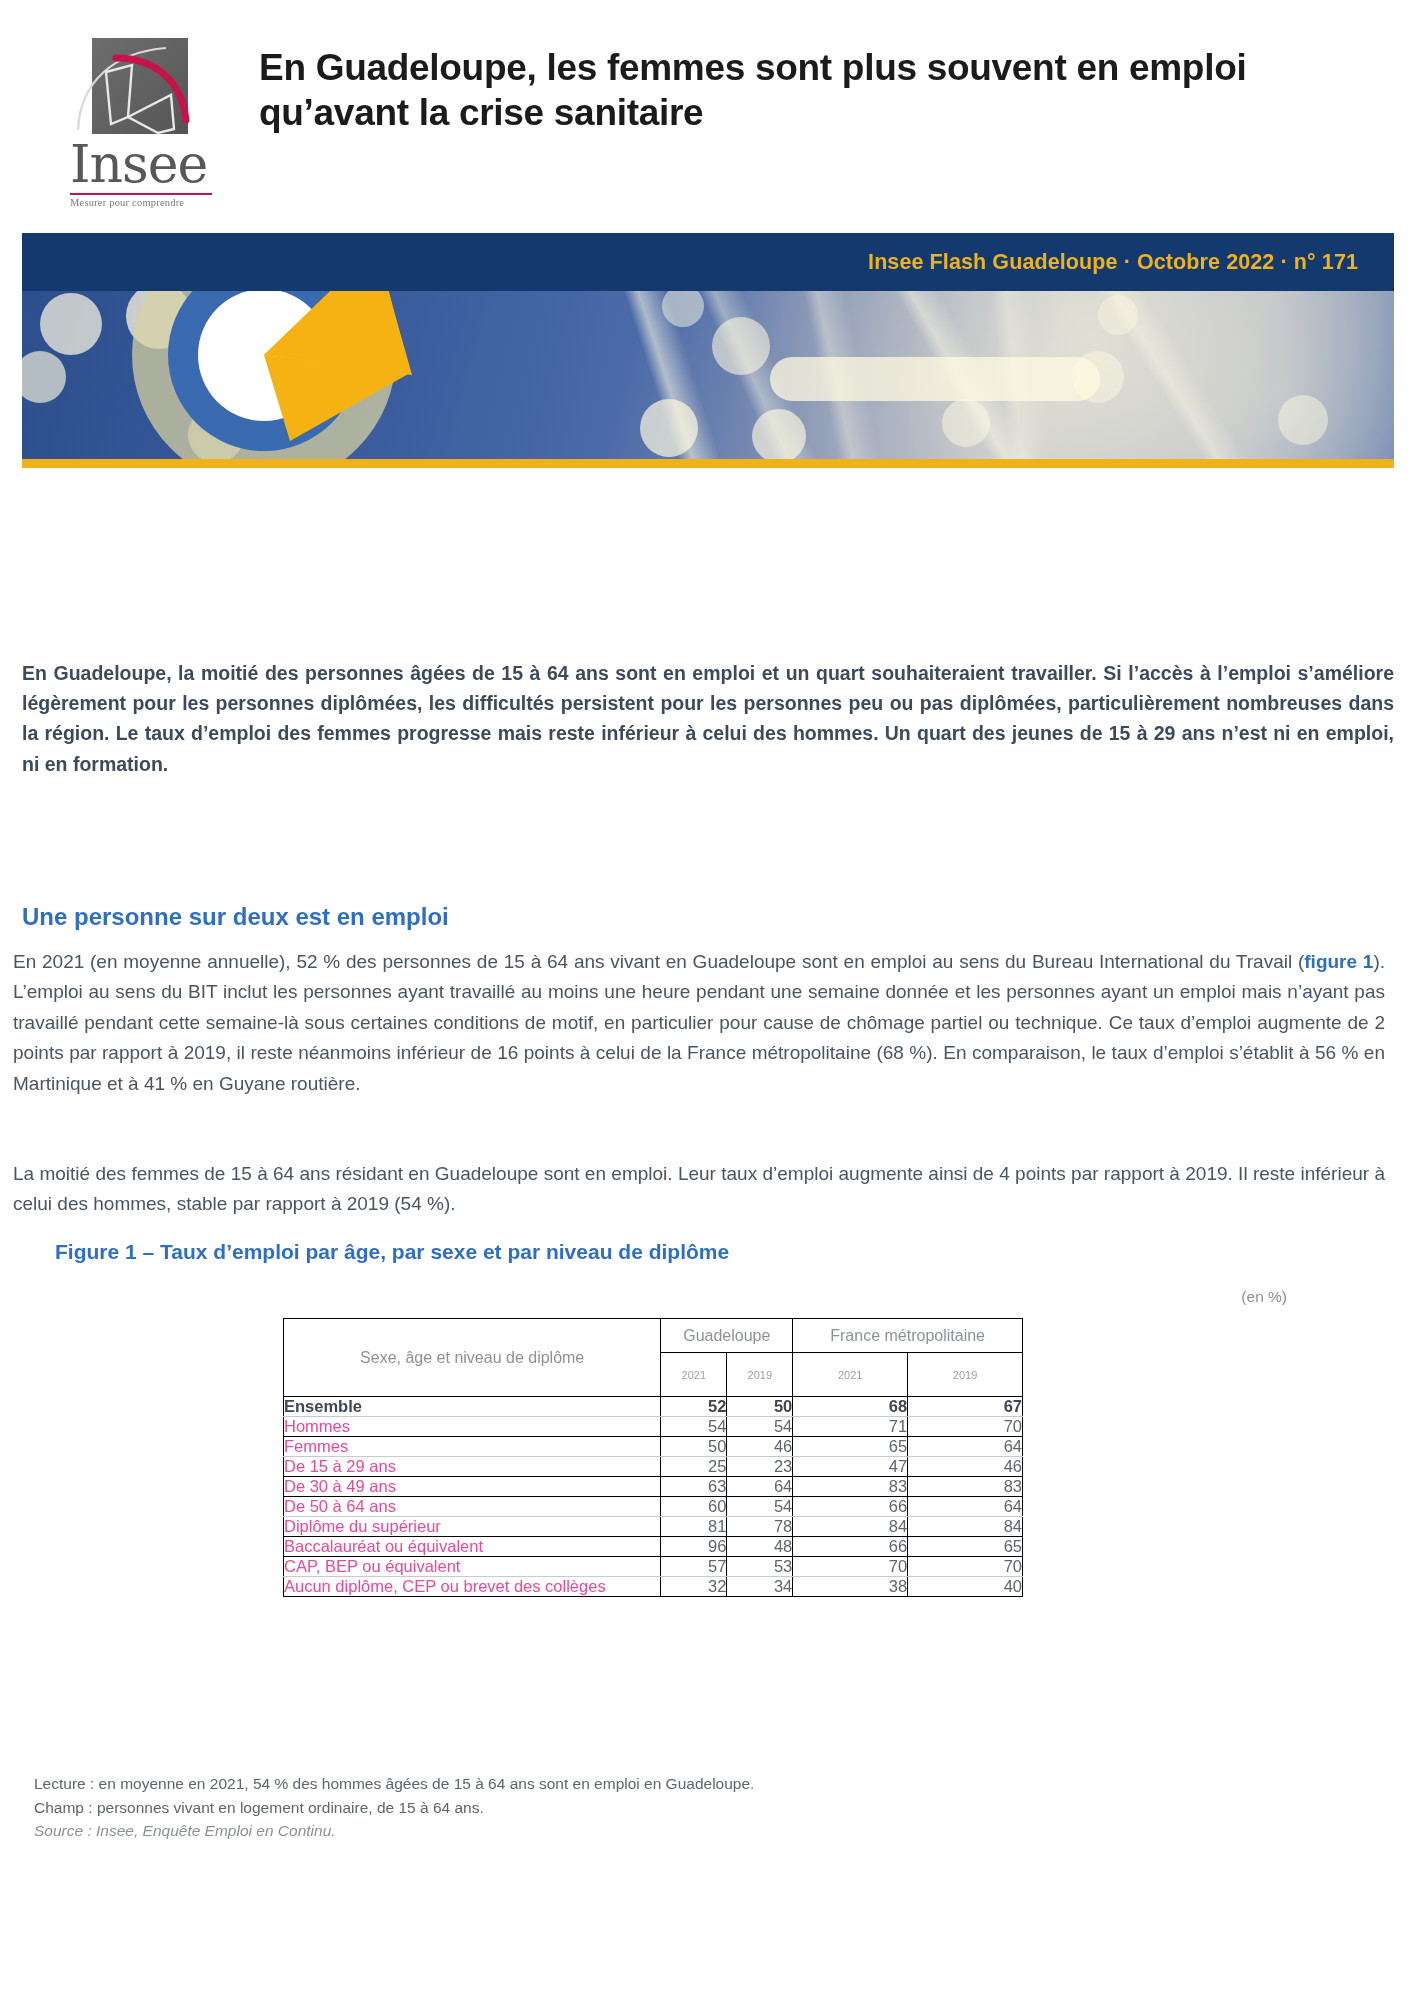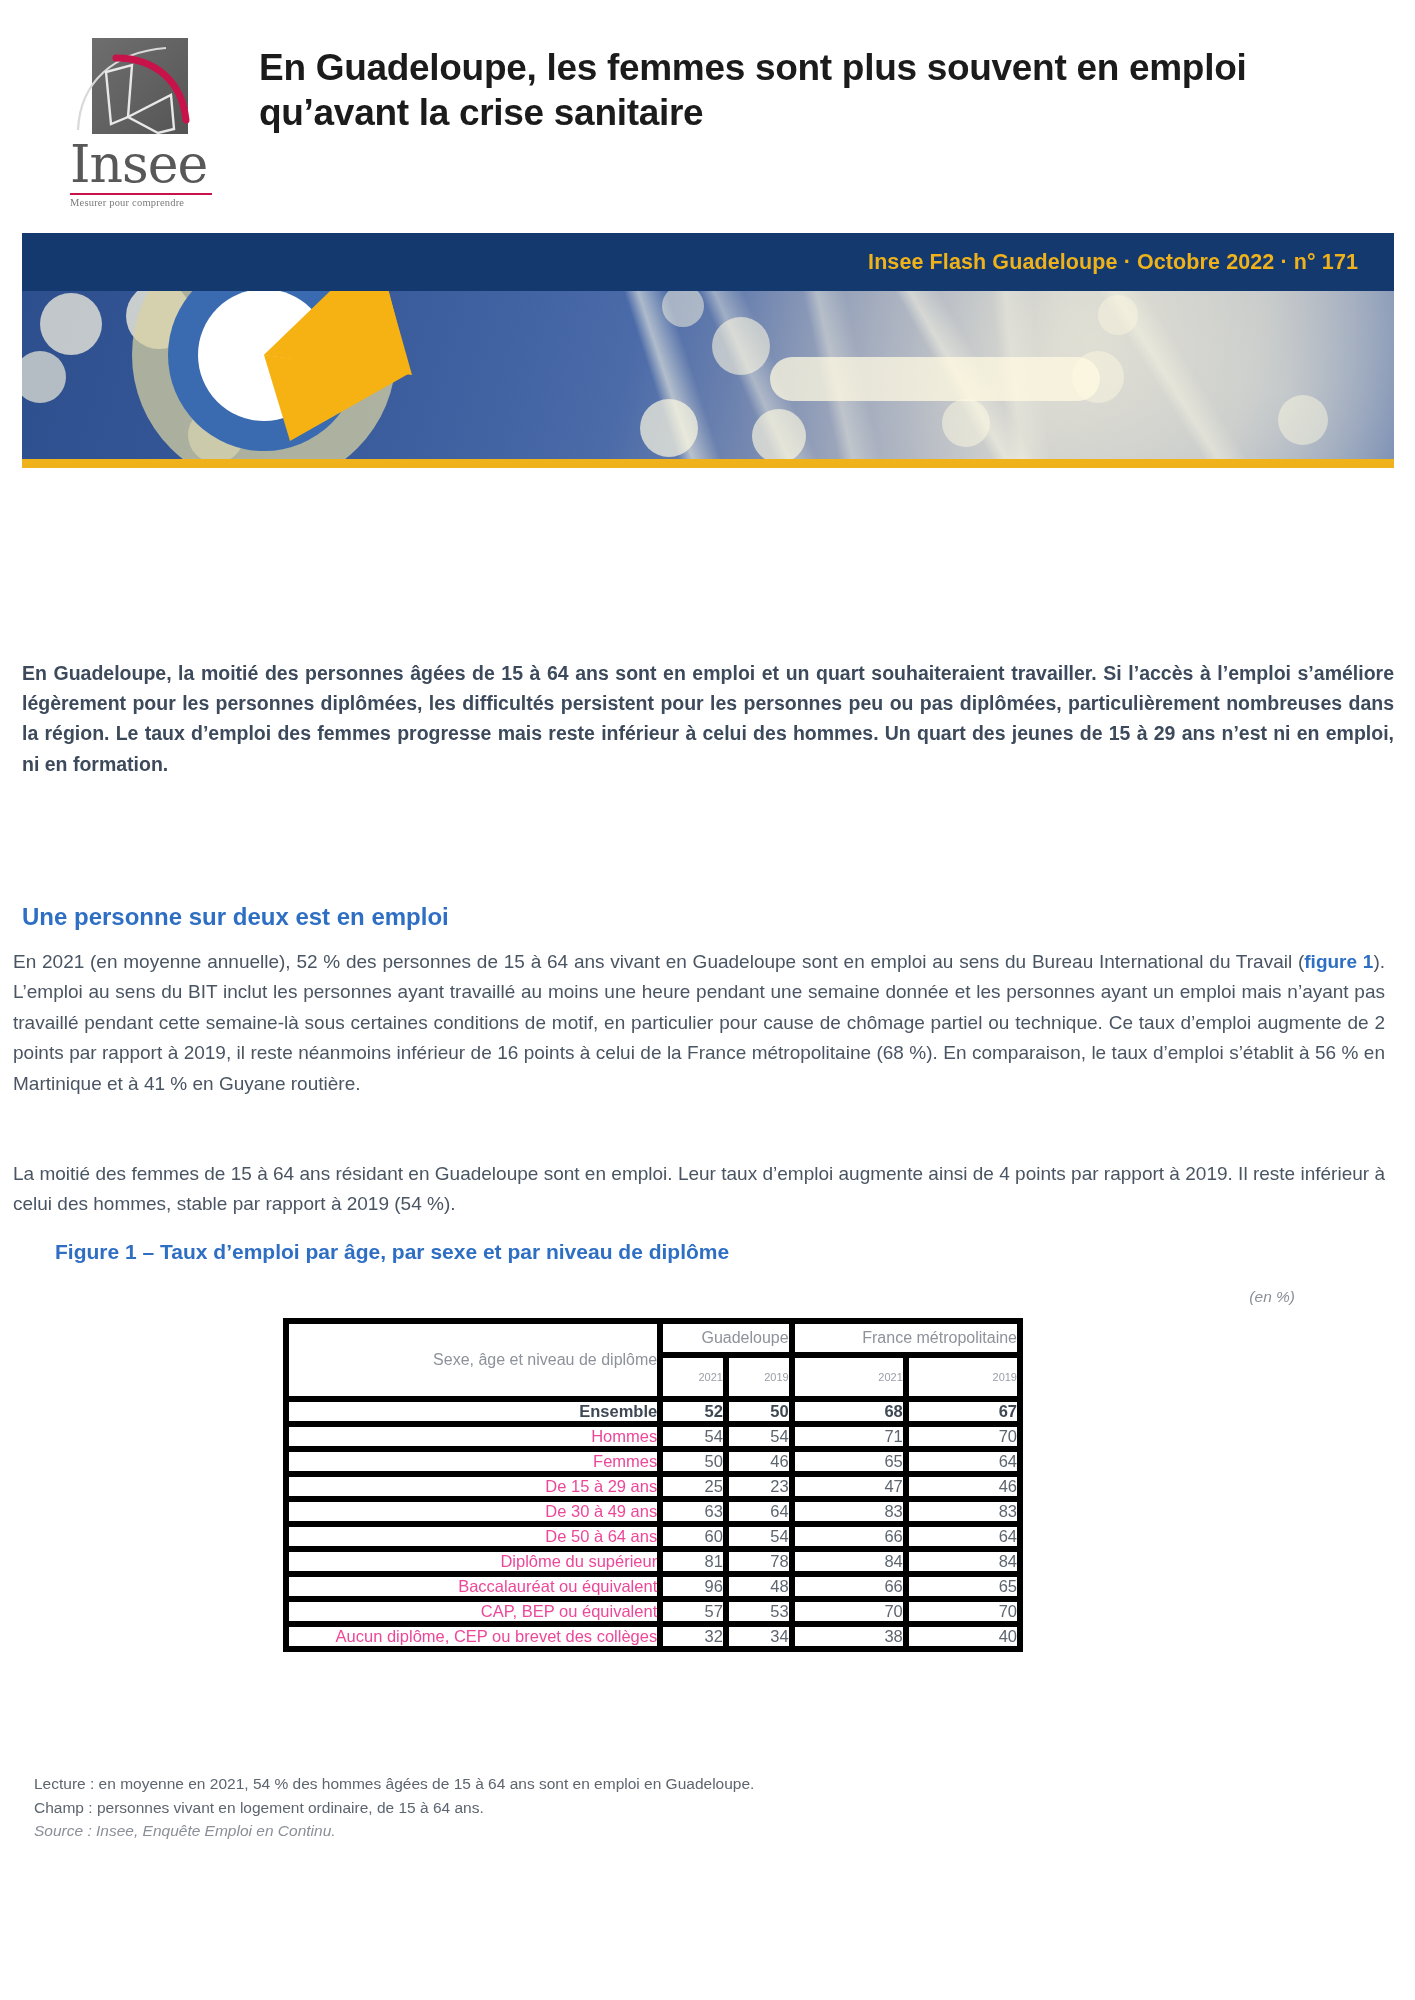--- a/index.html
+++ b/index.html
@@ -167,40 +167,38 @@
   
   .figure-title {
     position: absolute;
     left: 55px; top: 1240px;
     font-size: 21px;
     font-weight: bold;
     color: #2e6fc4;
   }
   .unit-label {
     position: absolute;
-    right: 120px; top: 1288px;
+    right: 128px; top: 1288px;
     font-size: 15.5px;
-    font-style: italic;
     color: #8a8f98;
   }
   .table-wrap {
     position: absolute;
     left: 283px; top: 1318px;
     width: 740px;
   }
   table.datatable {
     border-collapse: collapse;
     width: 740px;
     font-size: 16px;
     color: #5a6270;
   }
   table.datatable th, table.datatable td {
-    border: 6px solid #000000;
+    border: 1px solid #000000;
     padding: 0;
-    text-align: right;
   }
   .th-label {
     width: 378px;
     text-align: center;
     vertical-align: middle;
     font-weight: normal;
     color: #8d929a;
     font-size: 16px;
     height: 69px;
     padding: 0 10px;

